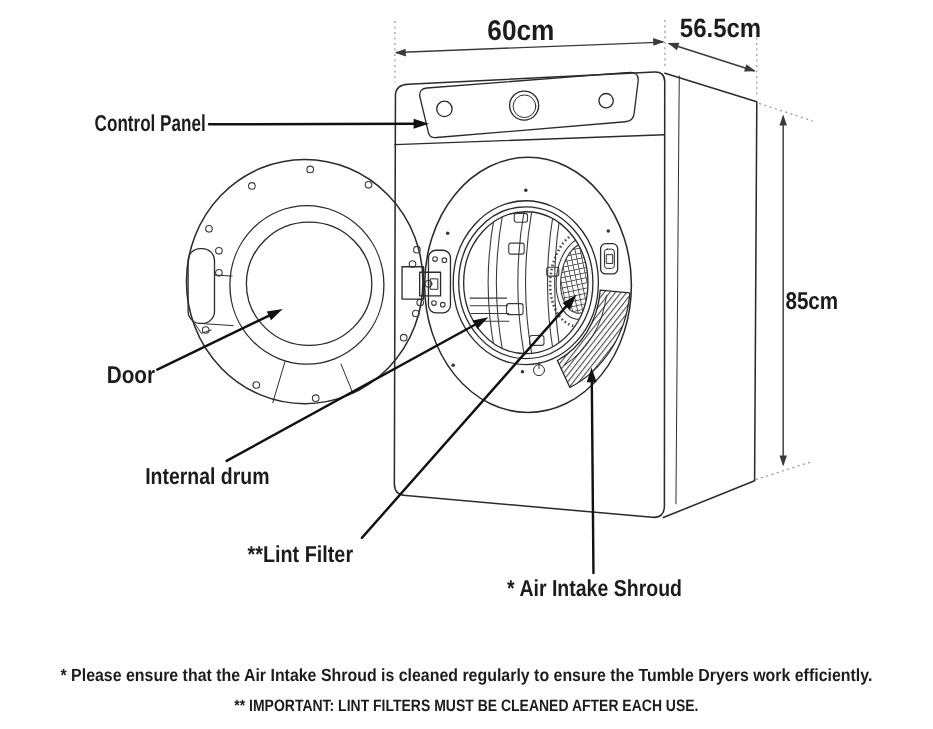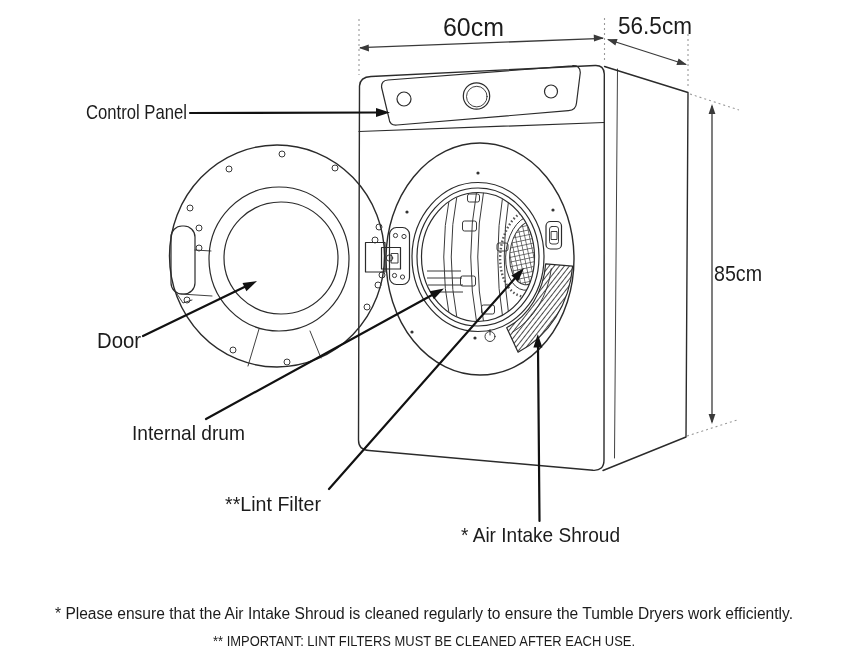--- a/index.html
+++ b/index.html
@@ -2,21 +2,21 @@
 <html style="--background: #ffffff; --line: #2b2b2b; --leader: #111111; --text: #1c1c1c; --extension: #9a9a9a;"><head>
 <meta charset="utf-8">
 <style>
   :root{
     --background:#ffffff; --line:#2b2b2b; --leader:#111111;
     --text:#1c1c1c; --extension:#9a9a9a;
   }
   html,body{margin:0;padding:0;background:var(--background);}
   .stage{
     width:848px;height:663px;position:relative;background:var(--background);
-    font-family:"Liberation Sans", sans-serif;overflow:hidden;
+    font-family:"Liberation Sans", sans-serif;overflow:hidden;font-weight:bold;
   }
   svg{display:block}
   svg text{fill:var(--text);font-family:"Liberation Sans", sans-serif;}
   .ln{fill:none;stroke:var(--line);stroke-width:1.2;stroke-linecap:round;stroke-linejoin:round;}
   .ln-thin{stroke-width:0.9;}
   .ln-med{stroke-width:1.4;}
   .leader{stroke:var(--leader);stroke-width:2.2;fill:none;stroke-linecap:round;}
   .ahead{fill:var(--leader);stroke:none;}
   .dim{stroke:#3a3a3a;stroke-width:1.3;fill:none;}
   .dhead{fill:#3a3a3a;stroke:none;}

